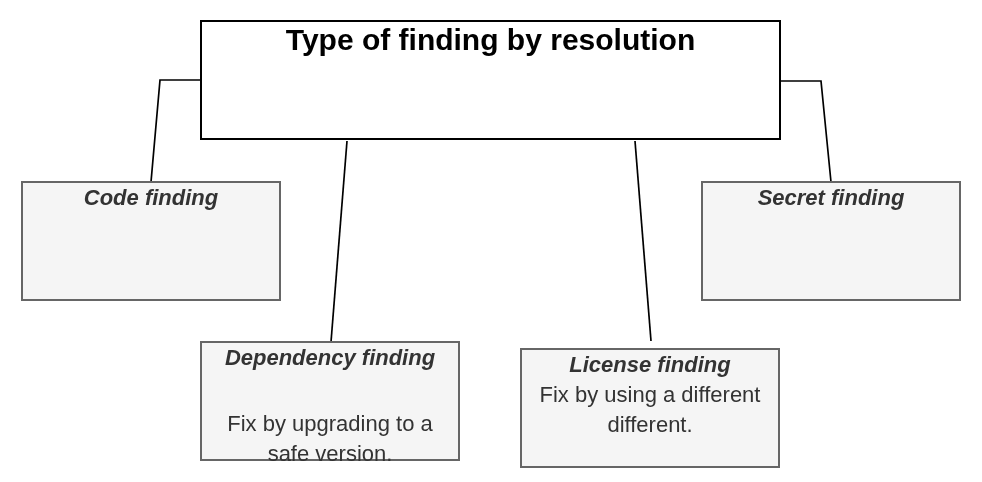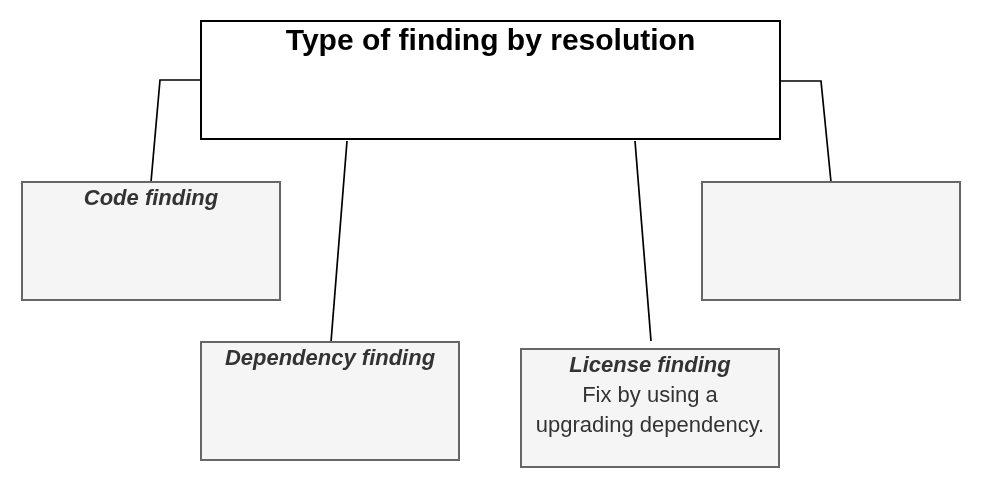--- a/index.html
+++ b/index.html
@@ -89,23 +89,25 @@
   <div class="node root">
     <div class="root-label">Type of finding by resolution</div>
   </div>
 
   <div class="node leaf leaf-code">
     <div class="leaf-title">Code finding</div>
   </div>
 
   <div class="node leaf leaf-dependency">
     <div class="leaf-title">Dependency finding</div>
+    <div class="leaf-desc">Fix by upgrading to a safe version.</div>
   </div>
 
   <div class="node leaf leaf-license">
     <div class="leaf-title">License finding</div>
-    <div class="leaf-desc">Fix by using a upgrading dependency.</div>
+    <div class="leaf-desc">Fix by using a different different.</div>
   </div>
 
   <div class="node leaf leaf-secret">
+    <div class="leaf-title">Secret finding</div>
   </div>
 
 </div>
 
 </body></html>

